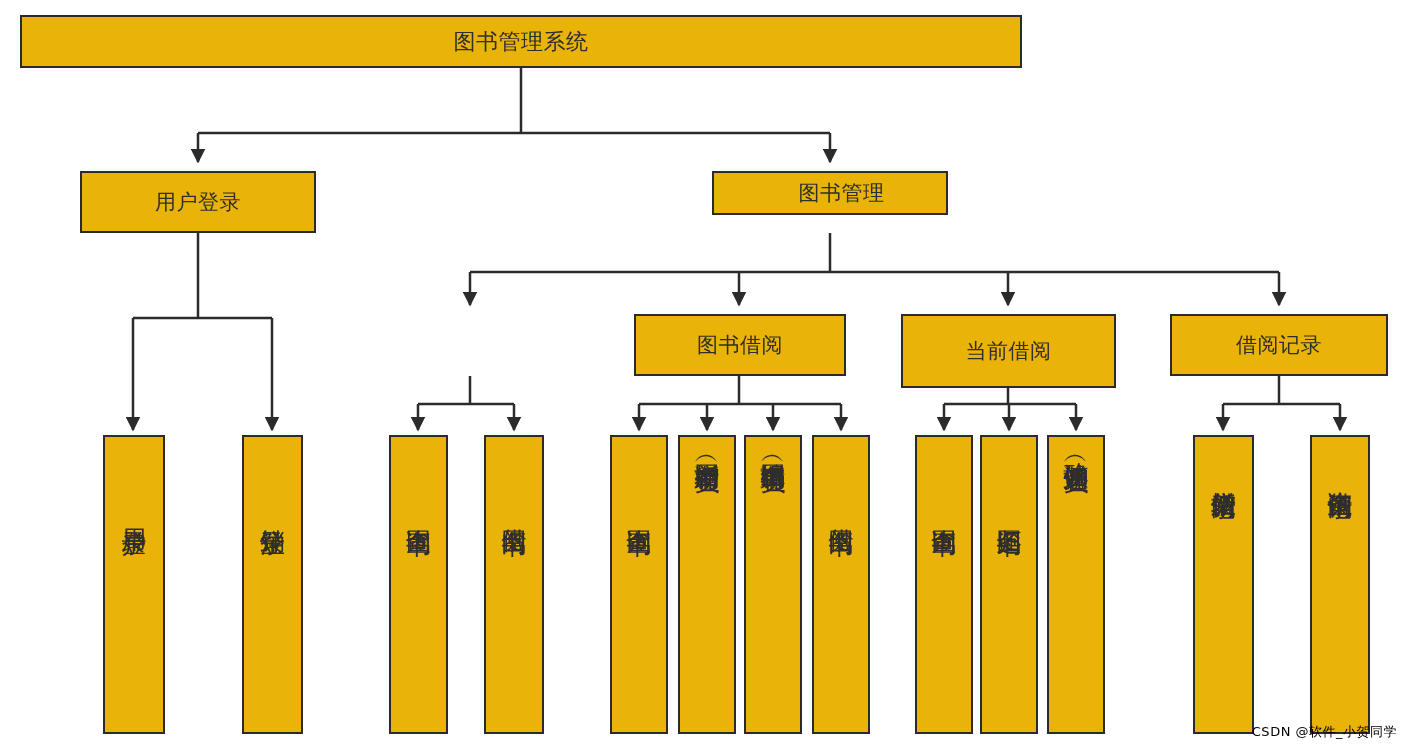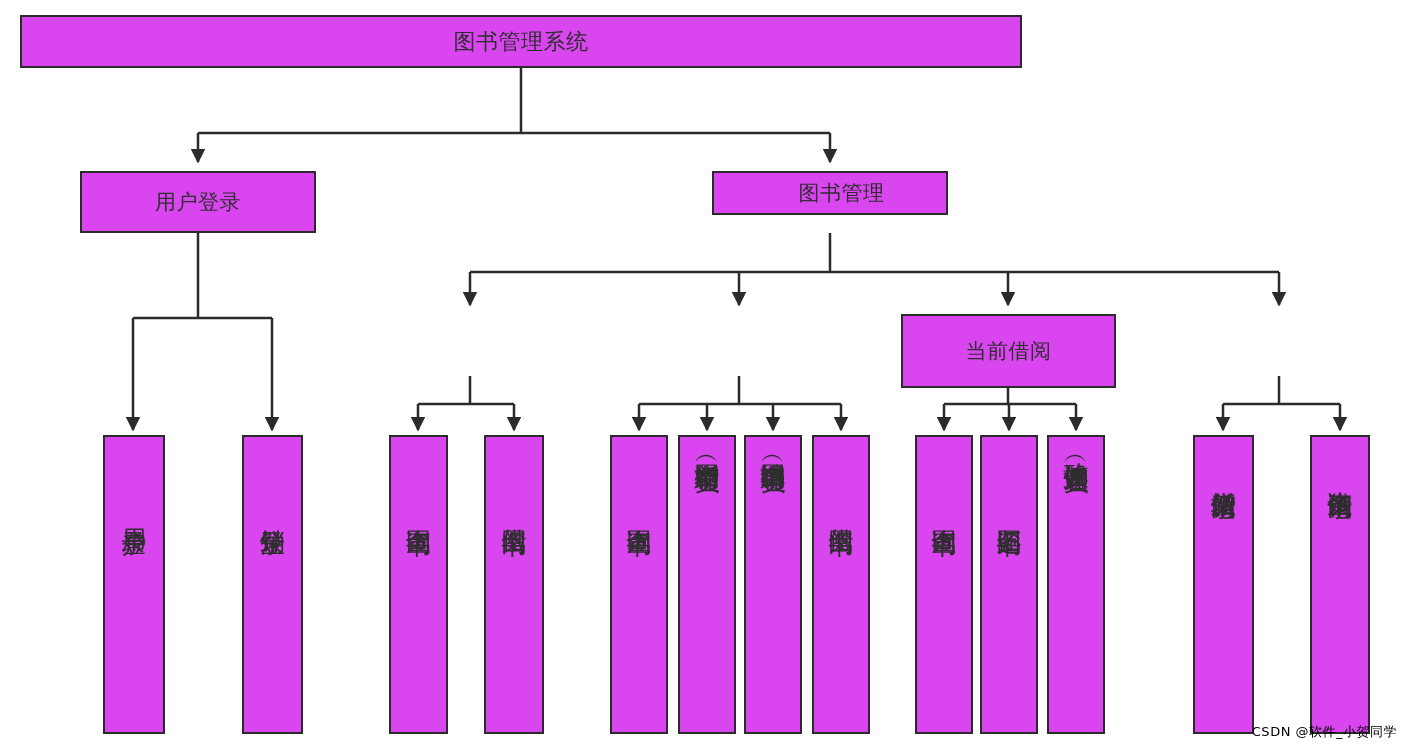--- a/index.html
+++ b/index.html
@@ -21,21 +21,21 @@
     position: absolute;
     left: 0;
     top: 0;
     width: 1405px;
     height: 747px;
     pointer-events: none;
   }
   .node {
     position: absolute;
     box-sizing: border-box;
-    background: #d946ef;
+    background: #eab308;
     border: 2px solid #2b2b2b;
     display: flex;
     align-items: center;
     justify-content: center;
     color: #2e2e2e;
   }
   .node .label {
     display: block;
     text-align: center;
     line-height: 1.05;
@@ -132,23 +132,29 @@
     <span class="label">图书管理系统</span>
   </div>
 
   <div class="node horiz" style="left:80px; top:171px; width:236px; height:62px;">
     <span class="label">用户登录</span>
   </div>
   <div class="node horiz" style="left:712px; top:171px; width:236px; height:44px;padding-left:23px;">
     <span class="label">图书管理</span>
   </div>
 
+  <div class="node horiz" style="left:634px; top:314px; width:212px; height:62px;">
+    <span class="label">图书借阅</span>
+  </div>
   <div class="node horiz" style="left:901px; top:314px; width:215px; height:74px;">
     <span class="label">当前借阅</span>
   </div>
+  <div class="node horiz" style="left:1170px; top:314px; width:218px; height:62px;">
+    <span class="label">借阅记录</span>
+  </div>
 
   <div class="node vert" style="left:103px; top:435px; width:62px; height:299px; padding-top:72px;">
     <span class="label">用户登录</span>
   </div>
   <div class="node vert" style="left:242px; top:435px; width:61px; height:299px; padding-top:72px;">
     <span class="label">注销登录</span>
   </div>
 
   <div class="node vert" style="left:389px; top:435px; width:59px; height:299px; padding-top:72px;">
     <span class="label">查询图书</span>

